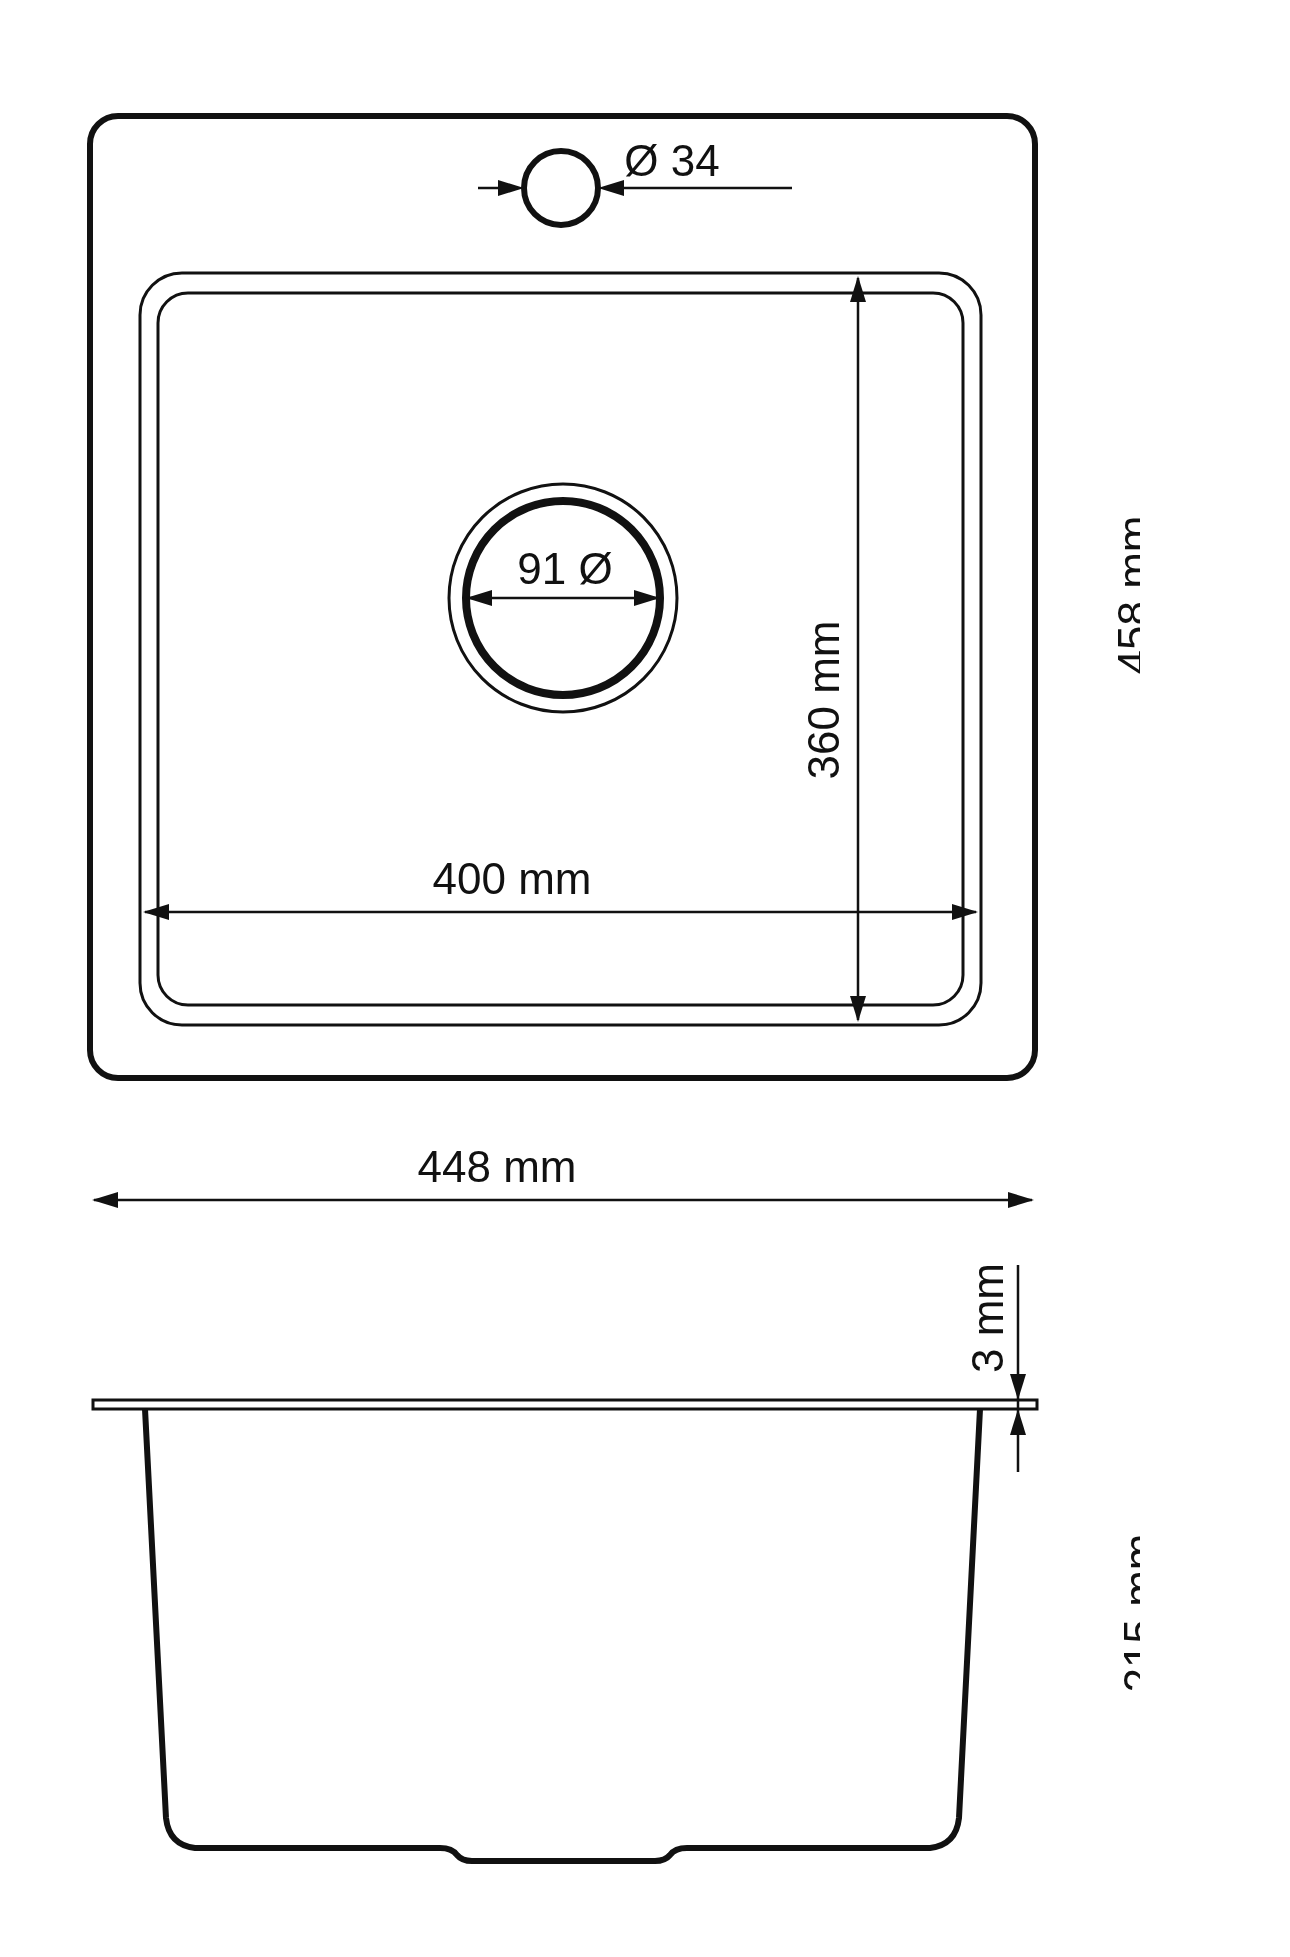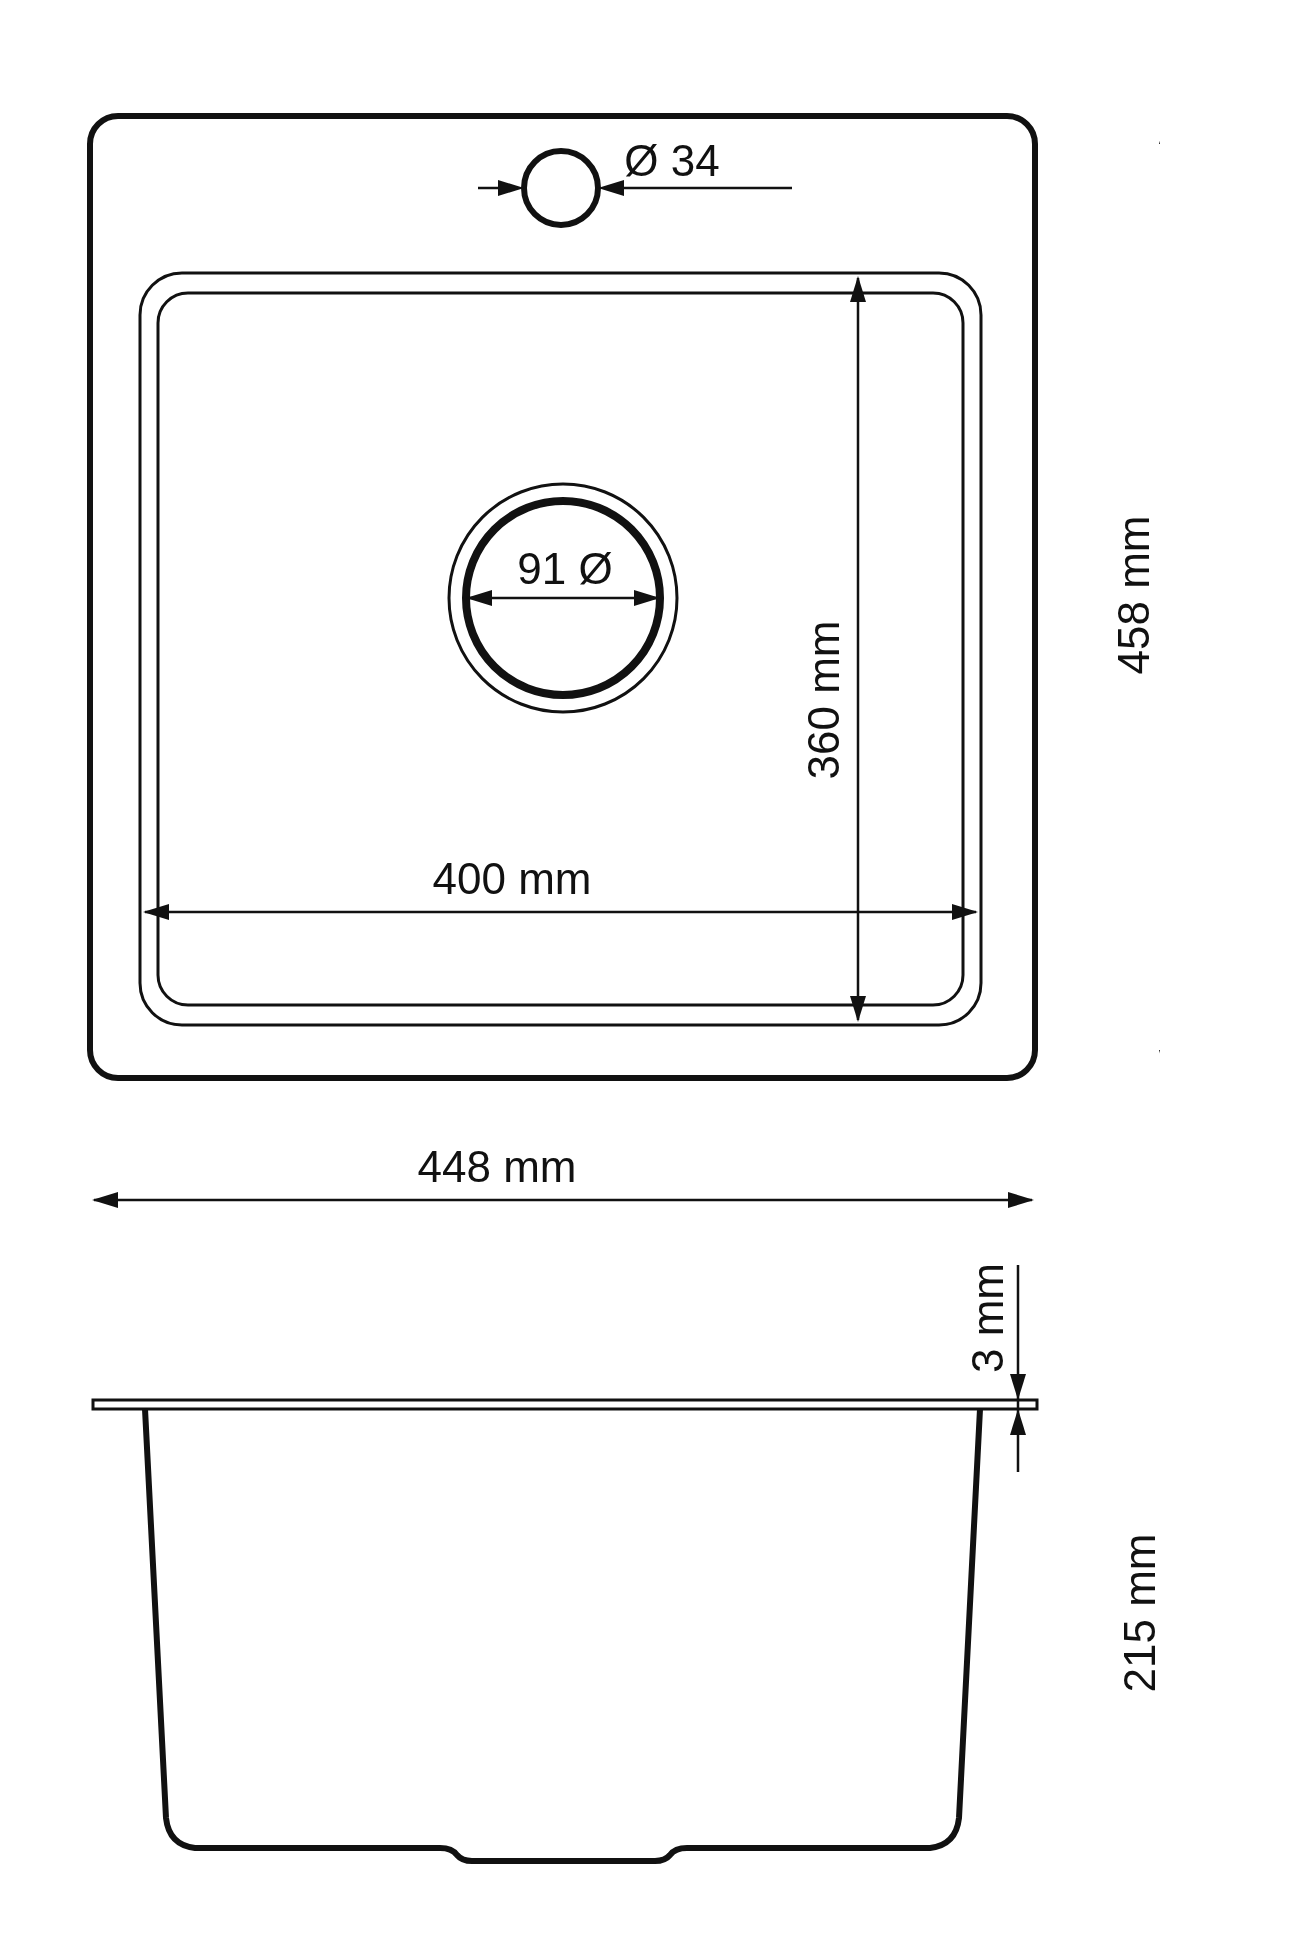--- a/index.html
+++ b/index.html
@@ -2,21 +2,20 @@
 <html><head>
 <meta charset="utf-8">
 <style>
   html,body{margin:0;padding:0;background:#ffffff;}
   .canvas{
     position:relative;
     width:1140px;height:1957px;
     background:#ffffff;
     font-family:"Liberation Sans", sans-serif;
     overflow:hidden;
-    padding-left:20px;
   }
   svg{position:absolute;left:0;top:0;}
   .ln{stroke:#111111;fill:none;}
   .thick{stroke-width:6;}
   .med{stroke-width:3;}
   .dim{stroke-width:2.5;}
   .ring{stroke-width:8;}
   .ah{fill:#111111;stroke:none;}
   text{
     fill:#111111;

